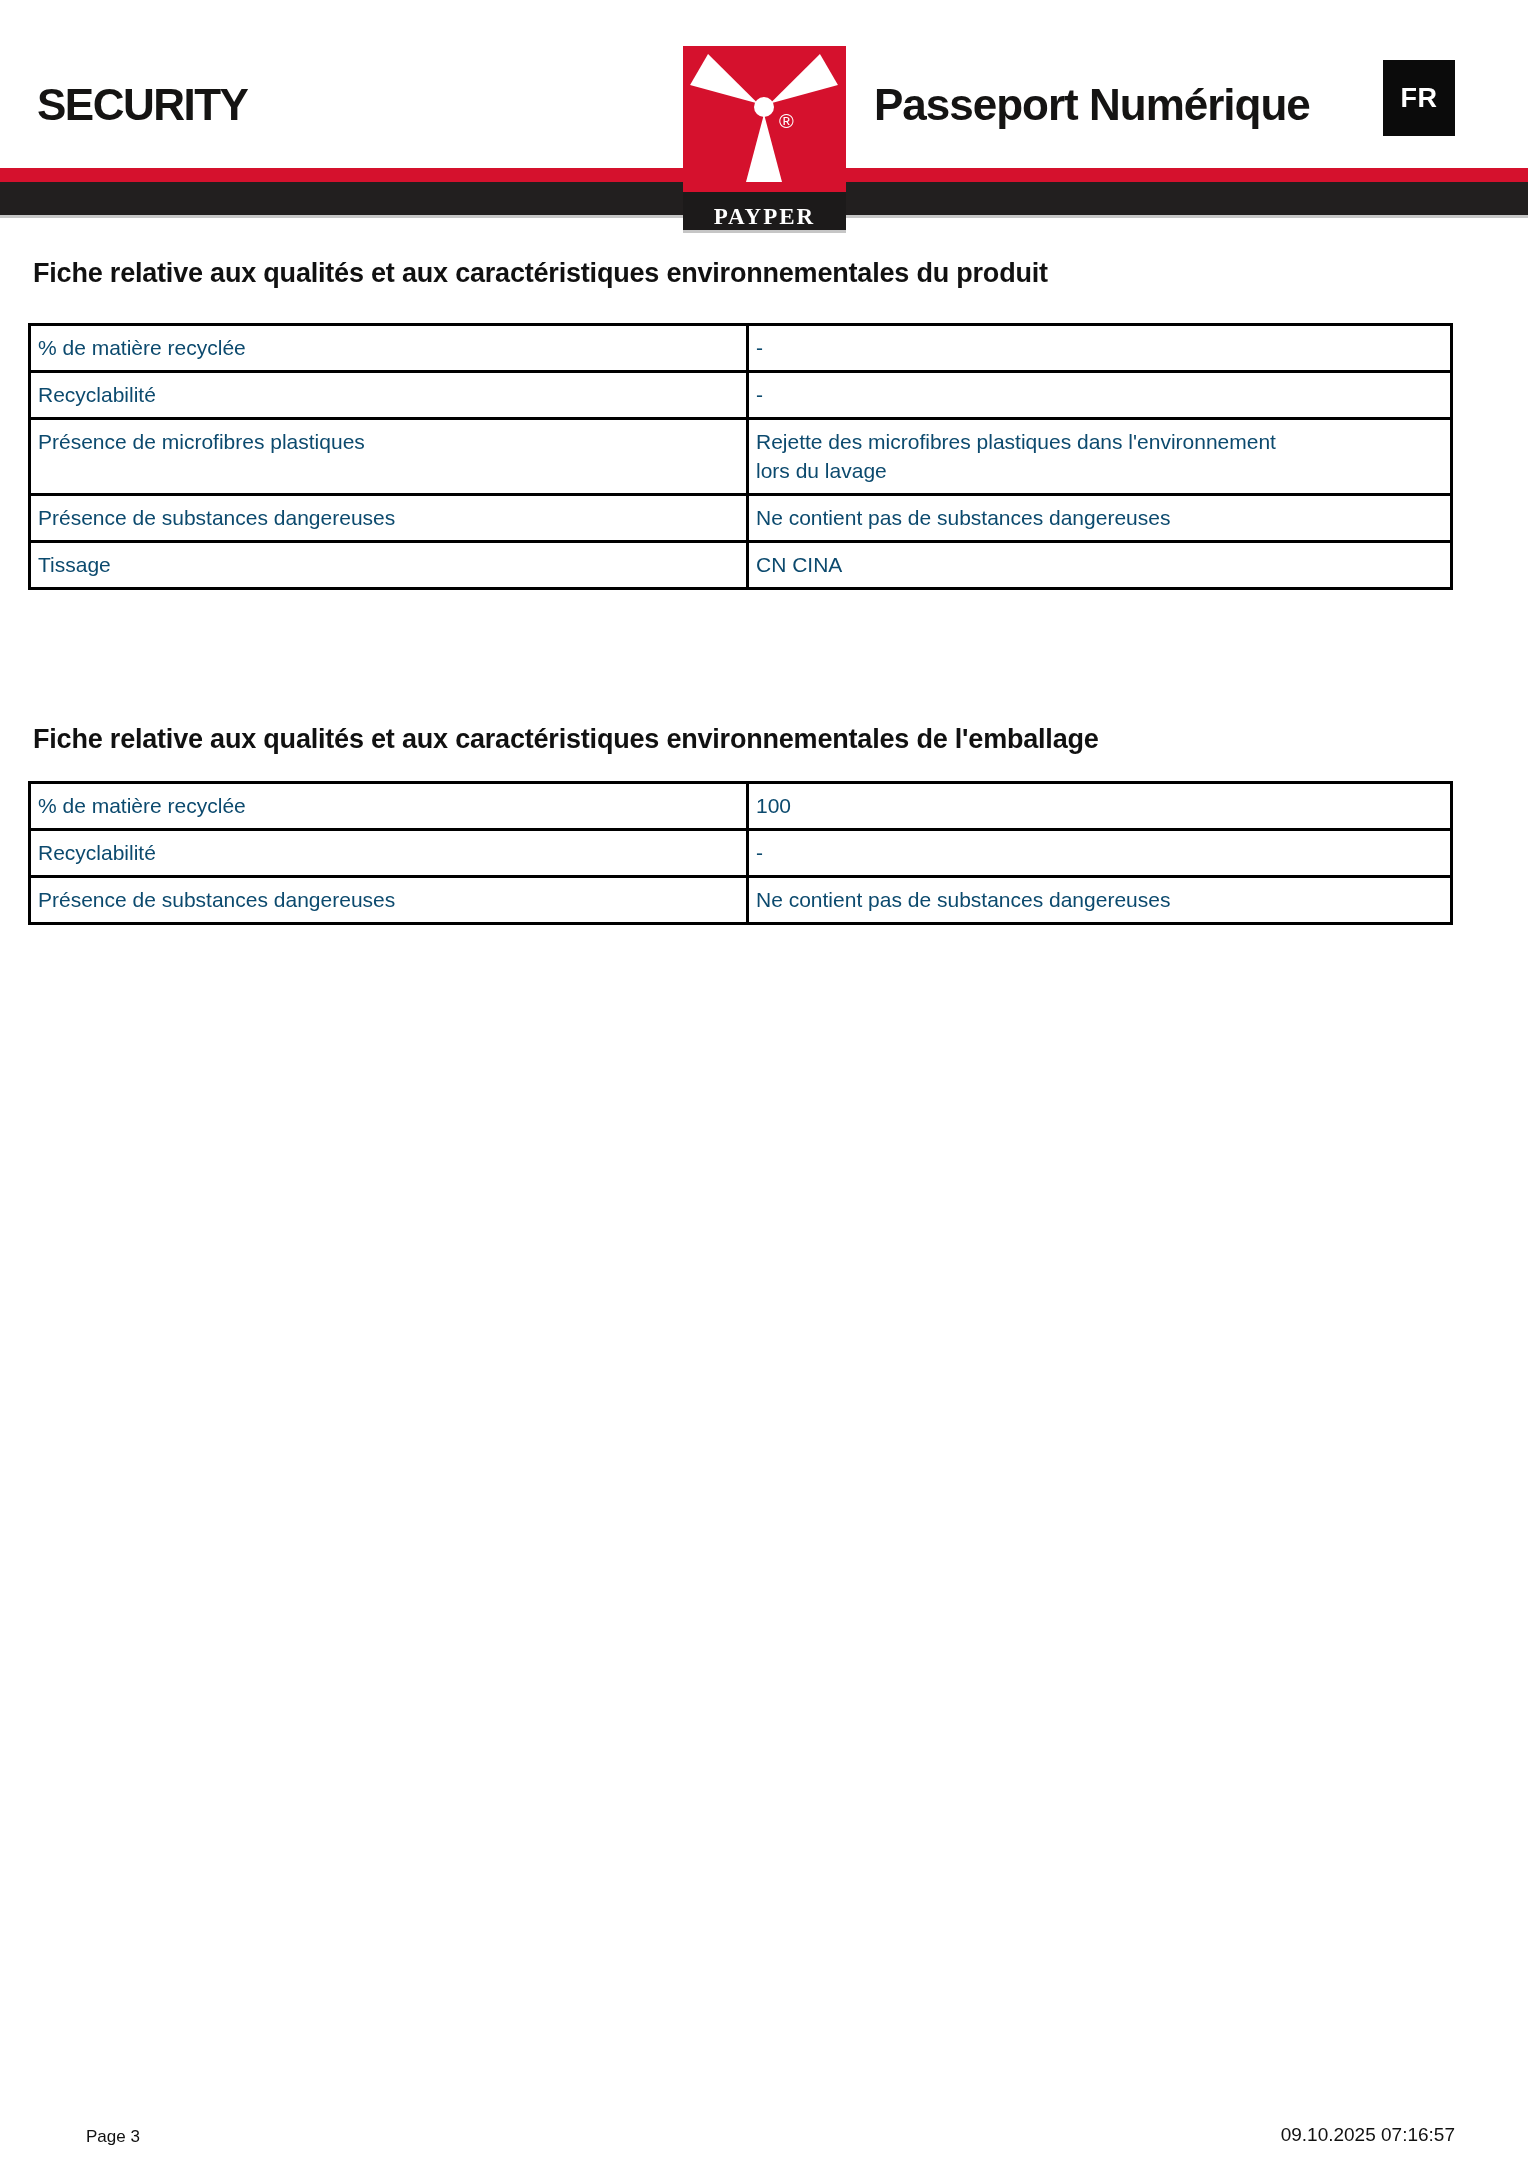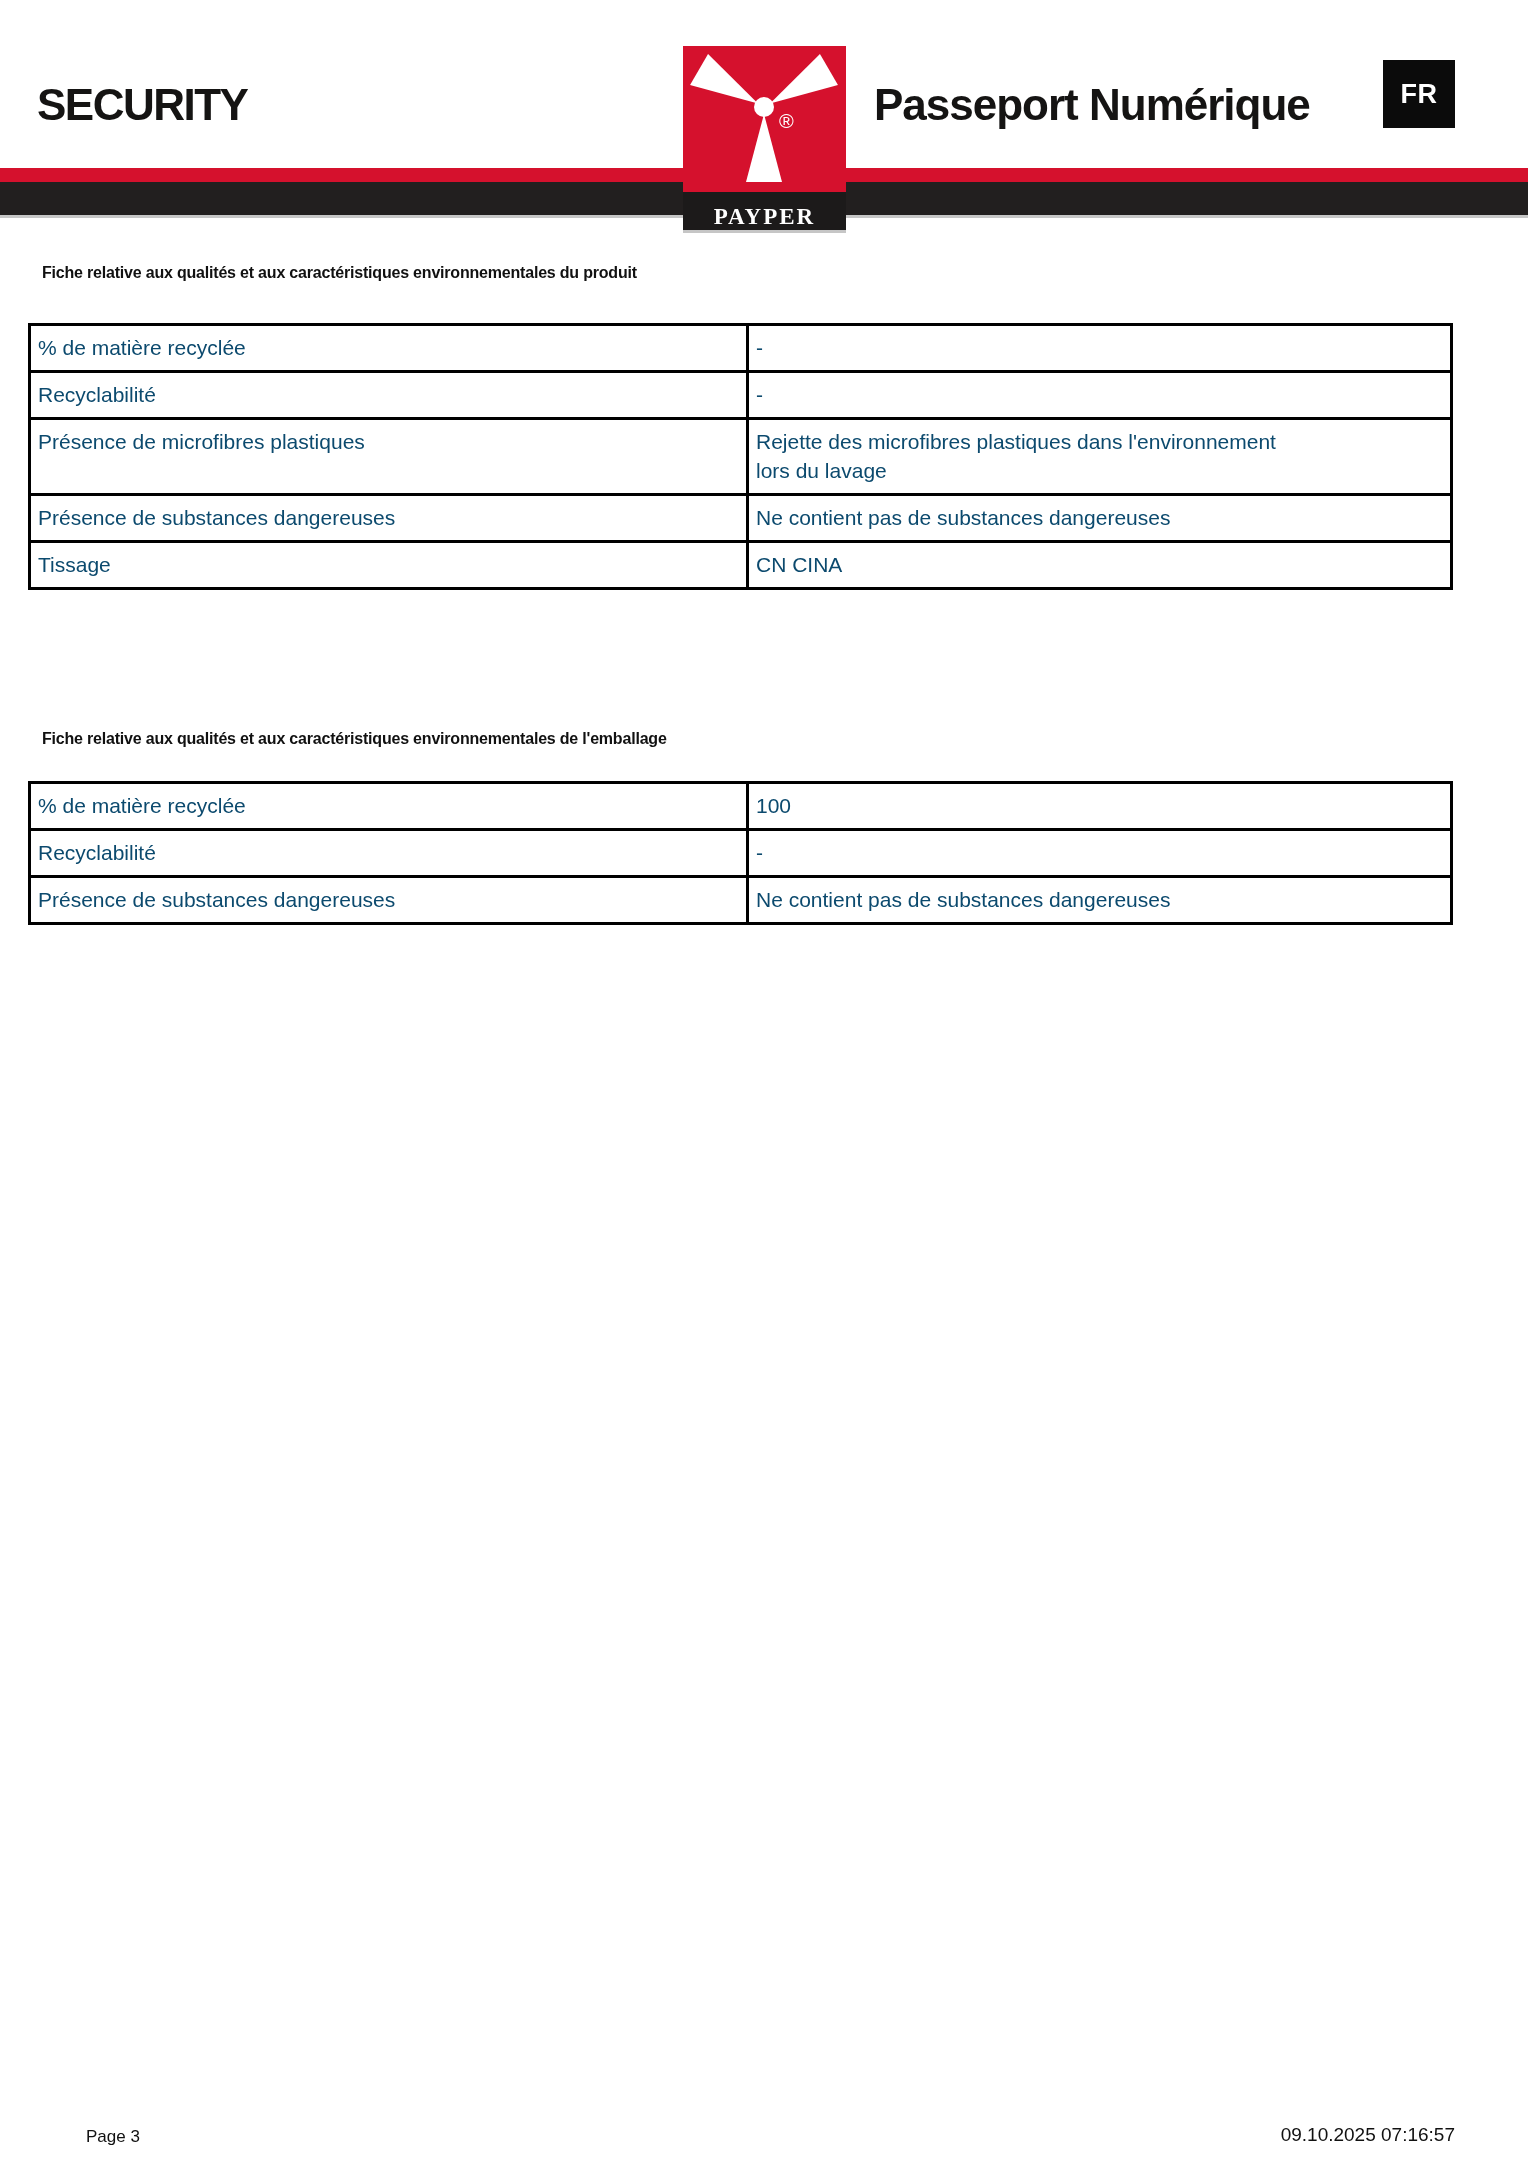--- a/index.html
+++ b/index.html
@@ -16,21 +16,21 @@
   .header { position: absolute; top: 0; left: 0; width: 1528px; height: 181px; background: #ffffff; margin-top: 40px; }
   .brand-title {
     position: absolute; left: 37px; top: 40px;
     font-size: 44px; font-weight: bold; letter-spacing: -1.5px; color: #151413;
   }
   .doc-title {
     position: absolute; left: 874px; top: 40px;
     font-size: 44px; font-weight: bold; letter-spacing: -1px; color: #151413; white-space: nowrap;
   }
   .lang-badge {
-    position: absolute; left: 1383px; top: 20px; width: 72px; height: 68px;
+    position: absolute; left: 1383px; top: 20px; width: 72px; height: 76px;
     background: #0b0b0b; color: #ffffff;
     display: flex; align-items: center; justify-content: center;
     font-size: 27px; font-weight: bold; letter-spacing: 0.5px;
   }
   .stripe-red { position: absolute; left: 0; top: 128px; width: 1528px; height: 14px; background: #d5112d; }
   .stripe-black {
     position: absolute; left: 0; top: 142px; width: 1528px; height: 36px;
     background: #221f1f; border-bottom: 3px solid #c6c6c6;
   }
   
@@ -43,22 +43,22 @@
     border-bottom: 3px solid #c6c6c6;
   }
   .logo-bar span {
     font-family: "Liberation Serif", serif; font-weight: bold;
     color: #ffffff; font-size: 23px; letter-spacing: 2px;
   }
 
   
   .content { position: absolute; top: 181px; left: 28px; width: 1422px; }
   .section-heading {
-    font-size: 16px; font-weight: bold; color: #111;
-    margin-left: 14px; letter-spacing: -0.2px; line-height: 30px;
+    font-size: 27px; font-weight: bold; color: #111;
+    margin-left: 5px; letter-spacing: -0.2px; line-height: 30px;
   }
   .heading-product { margin-top: 77px; }
   .heading-packaging { margin-top: 134px; }
 
   table.datasheet {
     border-collapse: collapse; width: 1422px; table-layout: fixed;
     margin-top: 35px;
   }
   table.datasheet td {
     border: 3px solid #000000;

